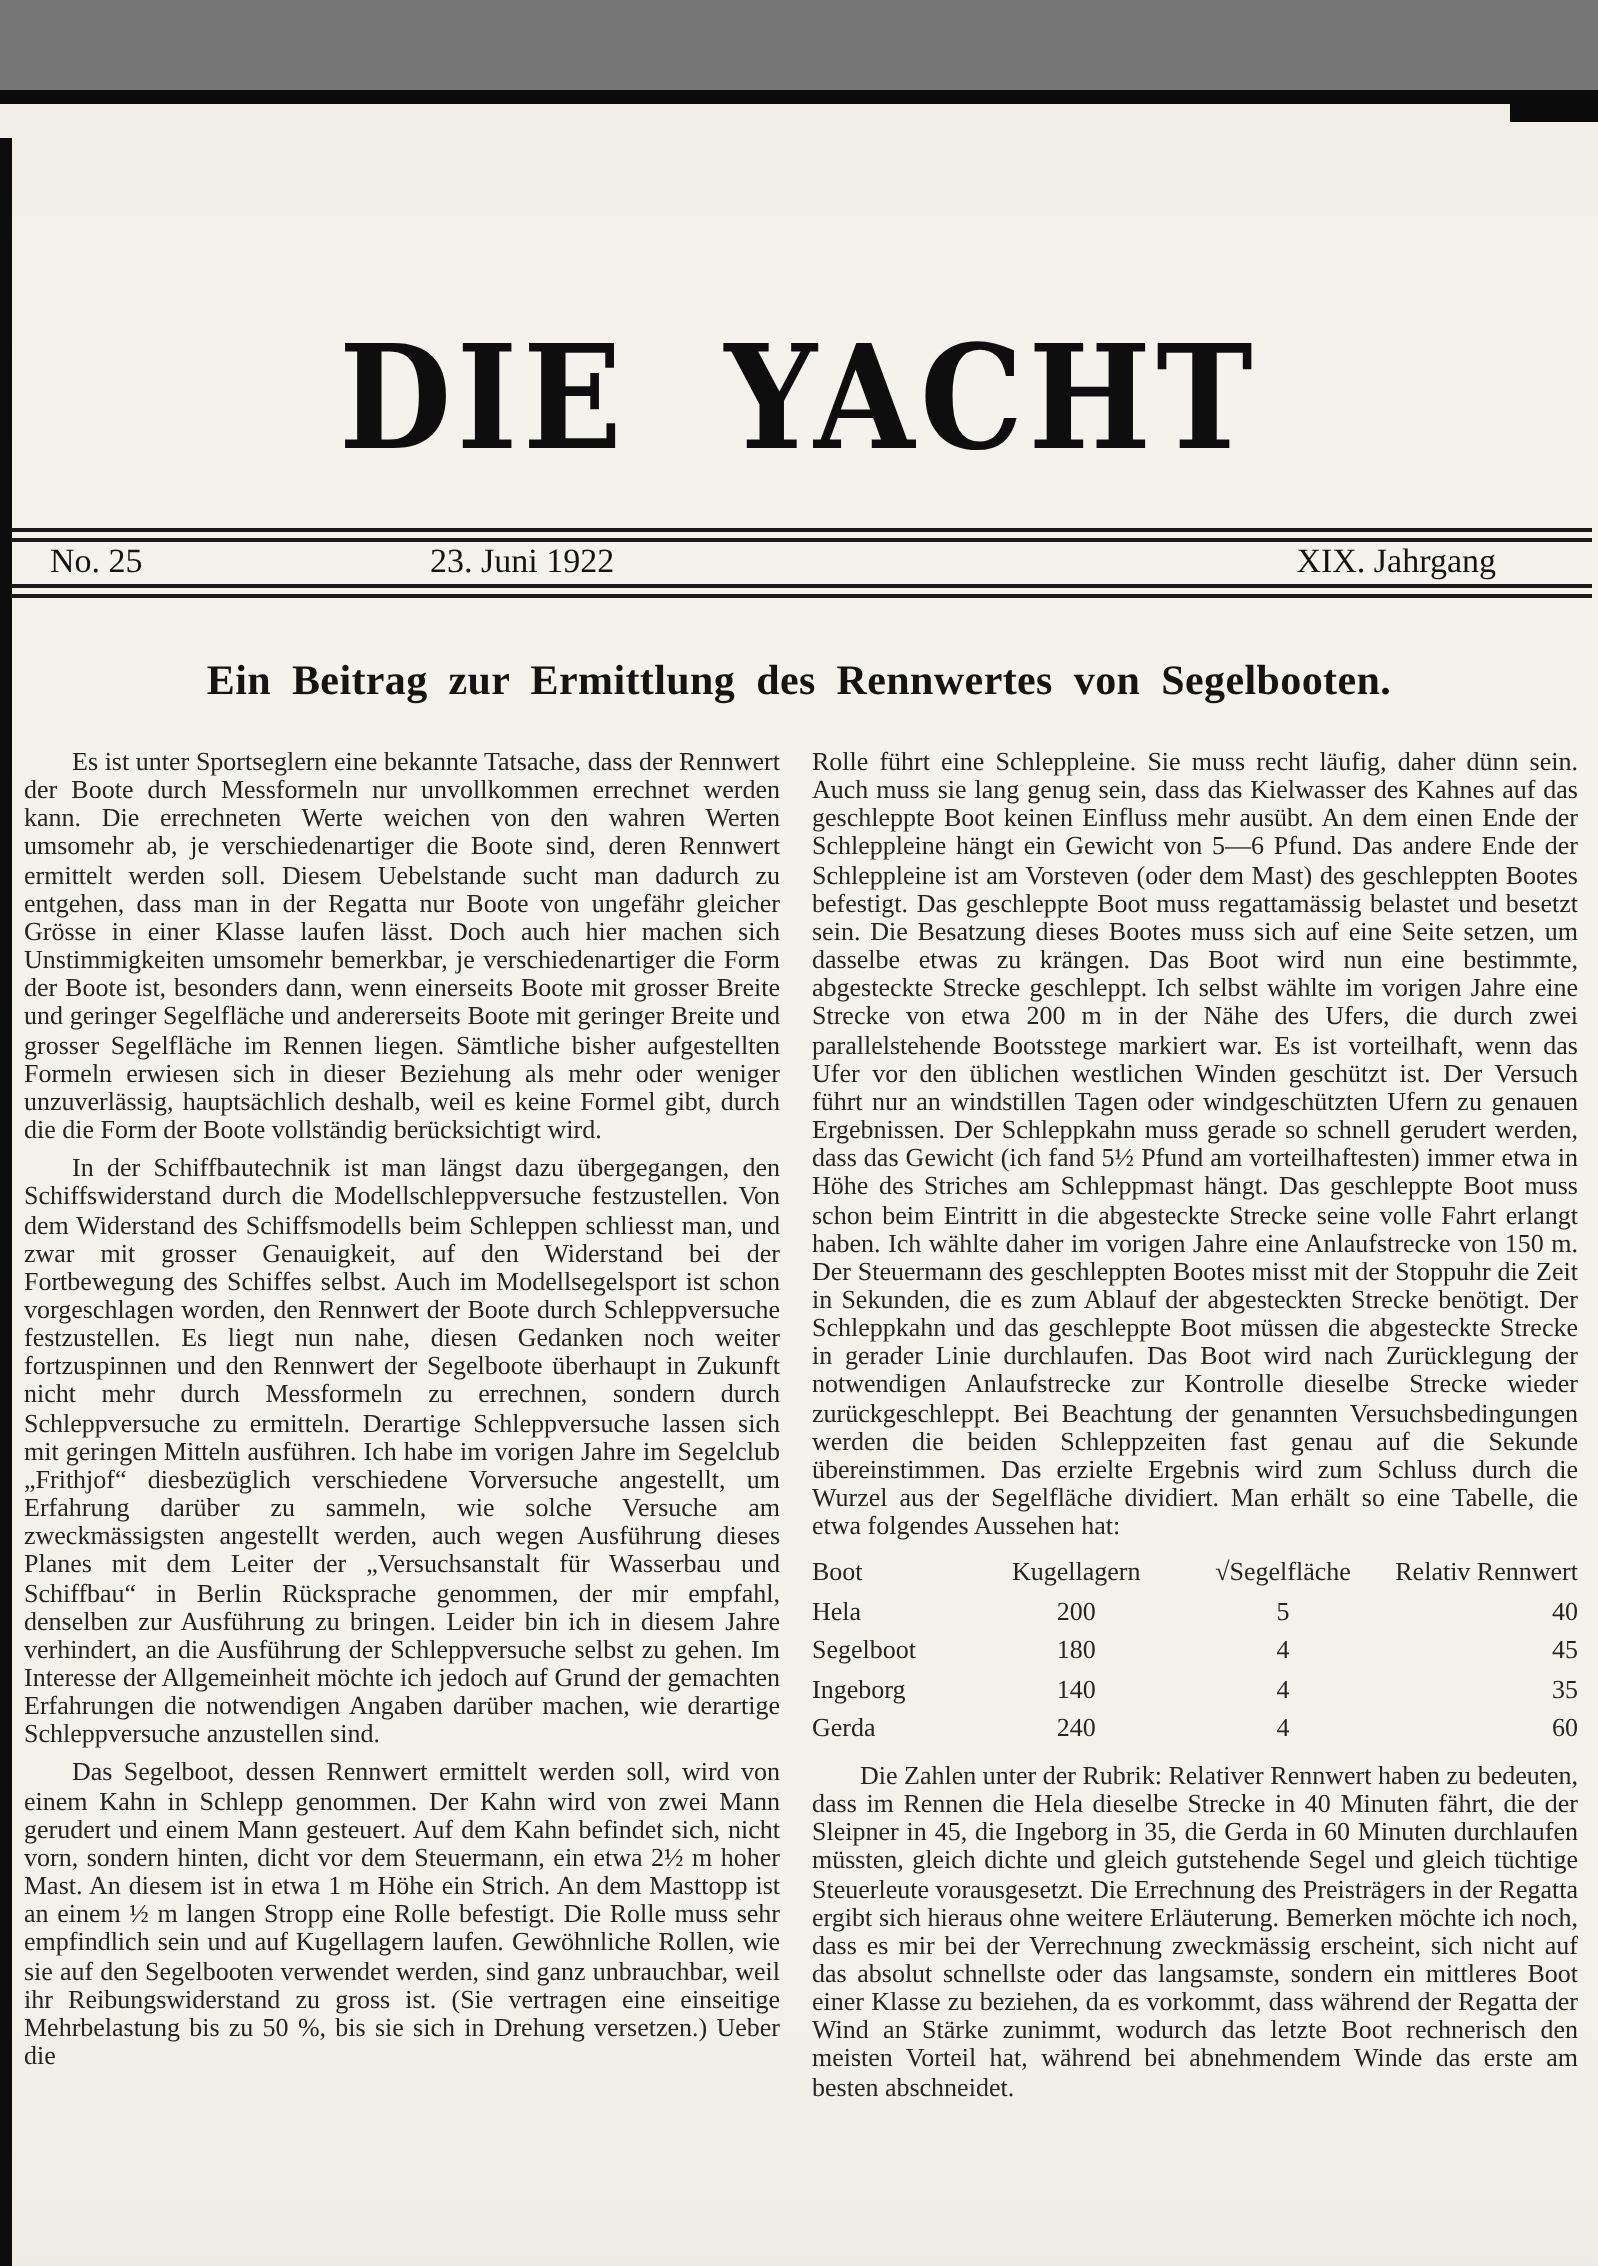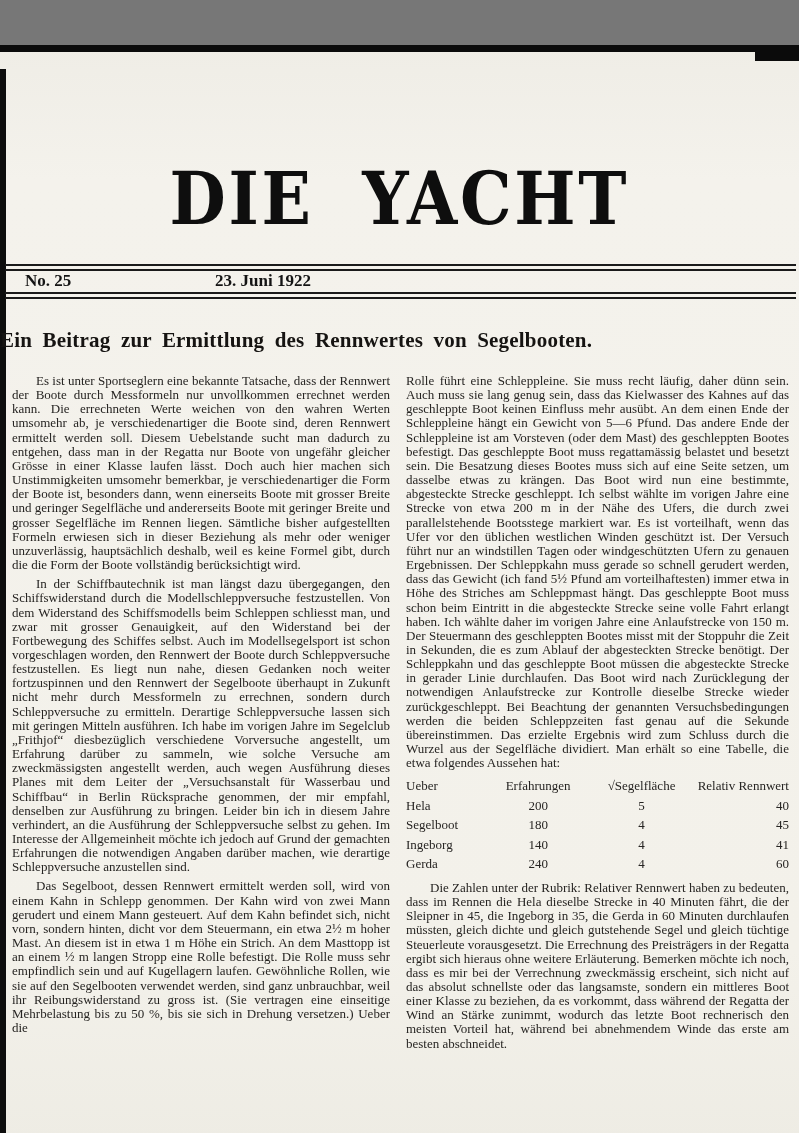--- a/index.html
+++ b/index.html
@@ -22,28 +22,28 @@
   }
   .masthead-inner { display:inline-block; transform:scaleX(.9); transform-origin:center; }
 
   .rule { position:absolute; left:5px; right:3px; height:3px;
           border-top:2px solid #1a1a1a; border-bottom:2px solid #1a1a1a; }
   .rule-a { top:219px; }
   .rule-b { top:247px; }
 
   .issue-line {
     position:absolute; top:225px; left:5px; right:3px; height:22px;
-    display:flex; align-items:center; font-weight:700; font-size:17px; color:#141414;
+    display:flex; align-items:center; font-weight:400; font-size:17px; color:#141414;
   }
   .issue-number { width:210px; padding-left:20px; box-sizing:border-box; }
   .issue-date   { flex:1; text-align:left; }
   .issue-volume { width:210px; padding-right:48px; box-sizing:border-box; text-align:right; }
 
   .article-title {
-    position:absolute; top:283px; left:0; width:100%; 
+    position:absolute; top:283px; left:0; width:100%; text-align:center;
     font-size:21px; font-weight:700; color:#161412; word-spacing:5px; letter-spacing:.2px;
   }
 
   .column { position:absolute; top:329px; font-size:13px; line-height:14.15px; text-align:justify; }
   .col-left  { left:12px;  width:378px; }
   .col-right { left:406px; width:383px; }
   .para { margin:0; }
   .para + .para, .para-after-table { margin-top:5px; }
   .indent { text-indent:24px; }
 
@@ -77,58 +77,59 @@
   <div class="scan-bottom"></div>
 
   <div class="masthead">
     <span class="masthead-inner">DIE YACHT</span>
   </div>
 
   <div class="rule rule-a"></div>
   <div class="issue-line">
     <span class="issue-number">No. 25</span>
     <span class="issue-date">23. Juni 1922</span>
+    <span class="issue-volume">XIX. Jahrgang</span>
   </div>
   <div class="rule rule-b"></div>
 
   <div class="article-title">Ein Beitrag zur Ermittlung des Rennwertes von Segelbooten.</div>
 
   <div class="column col-left">
     <p class="para indent">Es ist unter Sportseglern eine bekannte Tatsache, dass der Rennwert der Boote durch Messformeln nur unvollkommen errechnet werden kann. Die errechneten Werte weichen von den wahren Werten umsomehr ab, je verschiedenartiger die Boote sind, deren Rennwert ermittelt werden soll. Diesem Uebelstande sucht man dadurch zu entgehen, dass man in der Regatta nur Boote von ungefähr gleicher Grösse in einer Klasse laufen lässt. Doch auch hier machen sich Unstimmigkeiten umsomehr bemerkbar, je verschiedenartiger die Form der Boote ist, besonders dann, wenn einerseits Boote mit grosser Breite und geringer Segelfläche und andererseits Boote mit geringer Breite und grosser Segelfläche im Rennen liegen. Sämtliche bisher aufgestellten Formeln erwiesen sich in dieser Beziehung als mehr oder weniger unzuverlässig, hauptsächlich deshalb, weil es keine Formel gibt, durch die die Form der Boote vollständig berücksichtigt wird.</p>
     <p class="para indent">In der Schiffbautechnik ist man längst dazu übergegangen, den Schiffswiderstand durch die Modellschleppversuche festzustellen. Von dem Widerstand des Schiffsmodells beim Schleppen schliesst man, und zwar mit grosser Genauigkeit, auf den Widerstand bei der Fortbewegung des Schiffes selbst. Auch im Modellsegelsport ist schon vorgeschlagen worden, den Rennwert der Boote durch Schleppversuche festzustellen. Es liegt nun nahe, diesen Gedanken noch weiter fortzuspinnen und den Rennwert der Segelboote überhaupt in Zukunft nicht mehr durch Messformeln zu errechnen, sondern durch Schleppversuche zu ermitteln. Derartige Schleppversuche lassen sich mit geringen Mitteln ausführen. Ich habe im vorigen Jahre im Segelclub „Frithjof“ diesbezüglich verschiedene Vorversuche angestellt, um Erfahrung darüber zu sammeln, wie solche Versuche am zweckmässigsten angestellt werden, auch wegen Ausführung dieses Planes mit dem Leiter der „Versuchsanstalt für Wasserbau und Schiffbau“ in Berlin Rücksprache genommen, der mir empfahl, denselben zur Ausführung zu bringen. Leider bin ich in diesem Jahre verhindert, an die Ausführung der Schleppversuche selbst zu gehen. Im Interesse der Allgemeinheit möchte ich jedoch auf Grund der gemachten Erfahrungen die notwendigen Angaben darüber machen, wie derartige Schleppversuche anzustellen sind.</p>
     <p class="para indent">Das Segelboot, dessen Rennwert ermittelt werden soll, wird von einem Kahn in Schlepp genommen. Der Kahn wird von zwei Mann gerudert und einem Mann gesteuert. Auf dem Kahn befindet sich, nicht vorn, sondern hinten, dicht vor dem Steuermann, ein etwa 2½ m hoher Mast. An diesem ist in etwa 1 m Höhe ein Strich. An dem Masttopp ist an einem ½ m langen Stropp eine Rolle befestigt. Die Rolle muss sehr empfindlich sein und auf Kugellagern laufen. Gewöhnliche Rollen, wie sie auf den Segelbooten verwendet werden, sind ganz unbrauchbar, weil ihr Reibungswiderstand zu gross ist. (Sie vertragen eine einseitige Mehrbelastung bis zu 50 %, bis sie sich in Drehung versetzen.) Ueber die</p>
   </div>
 
   <div class="column col-right">
     <p class="para">Rolle führt eine Schleppleine. Sie muss recht läufig, daher dünn sein. Auch muss sie lang genug sein, dass das Kielwasser des Kahnes auf das geschleppte Boot keinen Einfluss mehr ausübt. An dem einen Ende der Schleppleine hängt ein Gewicht von 5—6 Pfund. Das andere Ende der Schleppleine ist am Vorsteven (oder dem Mast) des geschleppten Bootes befestigt. Das geschleppte Boot muss regattamässig belastet und besetzt sein. Die Besatzung dieses Bootes muss sich auf eine Seite setzen, um dasselbe etwas zu krängen. Das Boot wird nun eine bestimmte, abgesteckte Strecke geschleppt. Ich selbst wählte im vorigen Jahre eine Strecke von etwa 200 m in der Nähe des Ufers, die durch zwei parallelstehende Bootsstege markiert war. Es ist vorteilhaft, wenn das Ufer vor den üblichen westlichen Winden geschützt ist. Der Versuch führt nur an windstillen Tagen oder windgeschützten Ufern zu genauen Ergebnissen. Der Schleppkahn muss gerade so schnell gerudert werden, dass das Gewicht (ich fand 5½ Pfund am vorteilhaftesten) immer etwa in Höhe des Striches am Schleppmast hängt. Das geschleppte Boot muss schon beim Eintritt in die abgesteckte Strecke seine volle Fahrt erlangt haben. Ich wählte daher im vorigen Jahre eine Anlaufstrecke von 150 m. Der Steuermann des geschleppten Bootes misst mit der Stoppuhr die Zeit in Sekunden, die es zum Ablauf der abgesteckten Strecke benötigt. Der Schleppkahn und das geschleppte Boot müssen die abgesteckte Strecke in gerader Linie durchlaufen. Das Boot wird nach Zurücklegung der notwendigen Anlaufstrecke zur Kontrolle dieselbe Strecke wieder zurückgeschleppt. Bei Beachtung der genannten Versuchsbedingungen werden die beiden Schleppzeiten fast genau auf die Sekunde übereinstimmen. Das erzielte Ergebnis wird zum Schluss durch die Wurzel aus der Segelfläche dividiert. Man erhält so eine Tabelle, die etwa folgendes Aussehen hat:</p>
 
     <div class="boat-table">
       <div class="t-row t-head">
-        <span class="t-c1">Ueber</span>
-        <span class="t-c2">Erfahrungen</span>
+        <span class="t-c1">Boot</span>
+        <span class="t-c2">Kugellagern</span>
         <span class="t-c3">√Segelfläche</span>
         <span class="t-c4">Relativ Rennwert</span>
       </div>
       <div class="t-row">
         <span class="t-c1">Hela</span>
         <span class="t-c2">200</span>
         <span class="t-c3">5</span>
         <span class="t-c4">40</span>
       </div>
       <div class="t-row">
         <span class="t-c1">Segelboot</span>
         <span class="t-c2">180</span>
         <span class="t-c3">4</span>
         <span class="t-c4">45</span>
       </div>
       <div class="t-row">
         <span class="t-c1">Ingeborg</span>
         <span class="t-c2">140</span>
         <span class="t-c3">4</span>
-        <span class="t-c4">41</span>
+        <span class="t-c4">35</span>
       </div>
       <div class="t-row">
         <span class="t-c1">Gerda</span>
         <span class="t-c2">240</span>
         <span class="t-c3">4</span>
         <span class="t-c4">60</span>
       </div>
     </div>
 
     <p class="para indent para-after-table">Die Zahlen unter der Rubrik: Relativer Rennwert haben zu bedeuten, dass im Rennen die Hela dieselbe Strecke in 40 Minuten fährt, die der Sleipner in 45, die Ingeborg in 35, die Gerda in 60 Minuten durchlaufen müssten, gleich dichte und gleich gutstehende Segel und gleich tüchtige Steuerleute vorausgesetzt. Die Errechnung des Preisträgers in der Regatta ergibt sich hieraus ohne weitere Erläuterung. Bemerken möchte ich noch, dass es mir bei der Verrechnung zweckmässig erscheint, sich nicht auf das absolut schnellste oder das langsamste, sondern ein mittleres Boot einer Klasse zu beziehen, da es vorkommt, dass während der Regatta der Wind an Stärke zunimmt, wodurch das letzte Boot rechnerisch den meisten Vorteil hat, während bei abnehmendem Winde das erste am besten abschneidet.</p>

